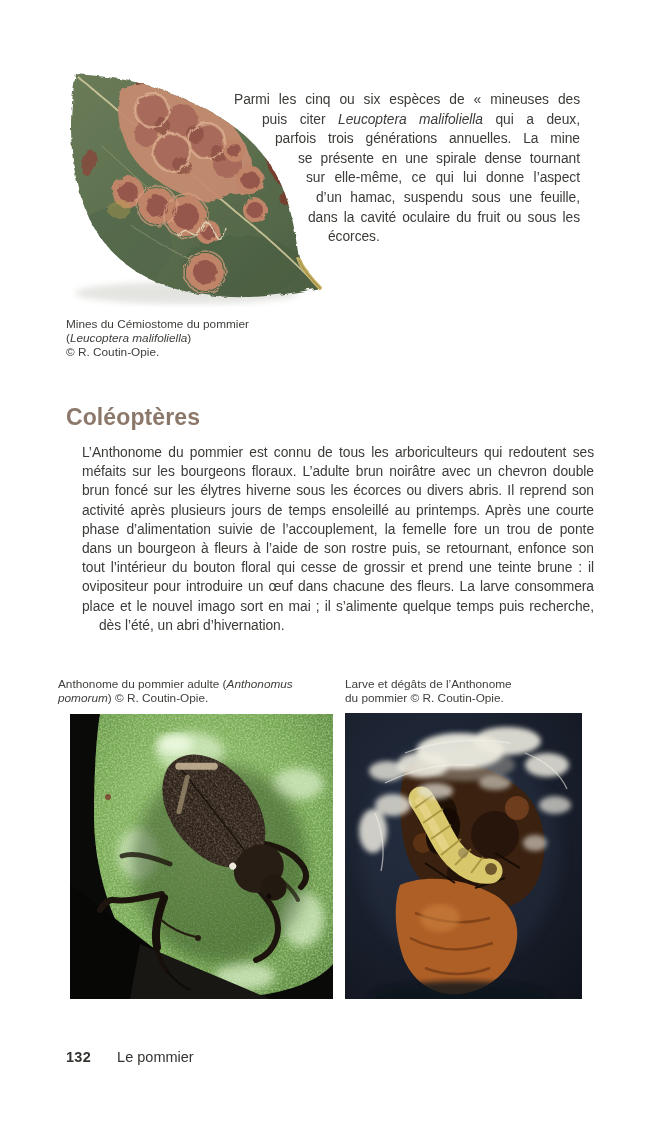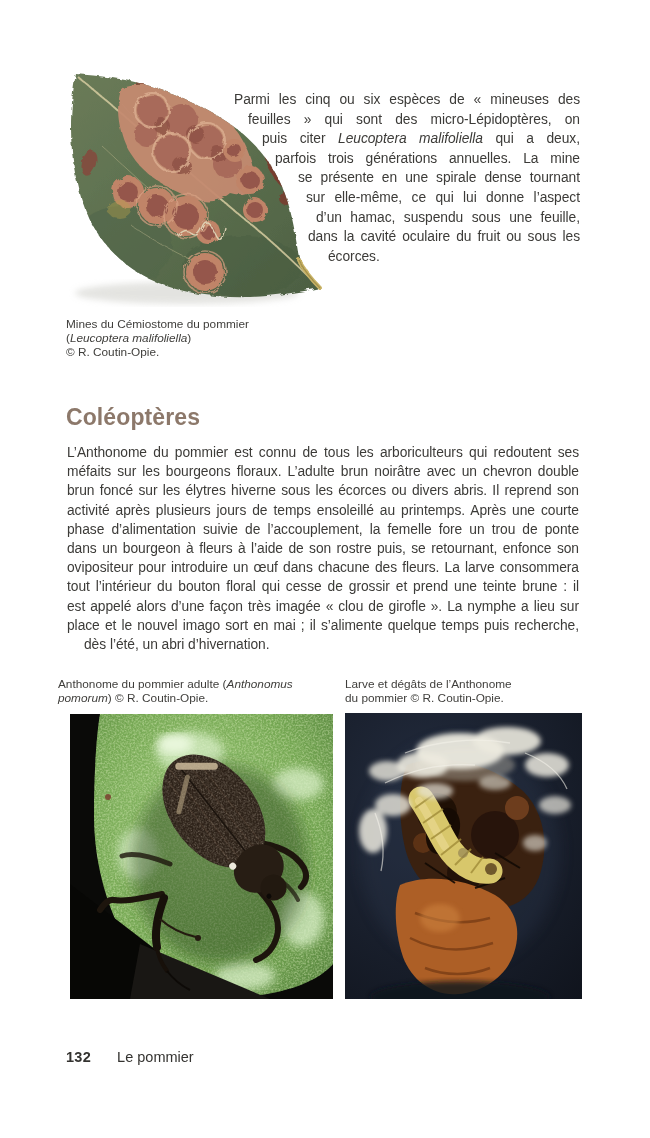--- a/index.html
+++ b/index.html
@@ -9,21 +9,21 @@
   
   .intro{left:68px;top:90px;width:512px;font-size:13.8px;line-height:19.6px;letter-spacing:-0.05px;}
   .tline{text-align:justify;text-align-last:justify;white-space:normal;}
   .tline.noj{text-align-last:left;}
   
   .cap{font-size:11.8px;line-height:14px;color:#3f3e3b;}
   .leaf-cap{left:66px;top:317px;width:260px;}
   
   .heading{left:66px;top:404px;font-size:23px;font-weight:700;letter-spacing:0.1px;}
   
-  .bodytxt{left:67px;top:443px;width:512px;font-size:13.8px;line-height:19.2px;letter-spacing:-0.05px;}
+  .bodytxt{left:82px;top:443px;width:512px;font-size:13.8px;line-height:19.2px;letter-spacing:-0.05px;}
   .bline{text-align:justify;text-align-last:justify;}
   .bline.noj{text-align-last:left;margin-left:17px;}
   
   .cap-left{left:58px;top:677px;width:270px;}
   .cap-right{left:345px;top:677px;width:230px;}
   
   .photo-left{left:70px;top:714px;width:263px;height:285px;}
   .photo-right{left:345px;top:713px;width:237px;height:286px;}
   .leaffig{left:62px;top:66px;width:262px;height:242px;}
   
@@ -121,21 +121,20 @@
         <ellipse cx="57" cy="143" rx="12" ry="9" fill="#b3a14c" opacity="0.4"></ellipse>
         <path d="M116,170 q7,-9 13,-3 t11,-6 t12,5 t11,-5" stroke="#ded3b5" stroke-width="1.4" fill="none" opacity="0.95"></path>
       </g>
       <path d="M236,193 C242,204 250,214 258,222" stroke="#c9b366" stroke-width="4" fill="none" stroke-linecap="round"></path>
       <path d="M236,193 C242,204 250,214 258,222" stroke="#8a7a3a" stroke-width="1.4" fill="none" opacity="0.6"></path>
     </g>
   </svg>
 
   <div class="abs intro">
     <div class="tline" style="padding-left:166px"><span>Parmi les cinq ou six espèces de « mineuses des</span></div>
-    <div class="tline" style="padding-left:180px"><span>feuilles » qui sont des micro-Lépidoptères, on</span></div>
     <div class="tline" style="padding-left:194px"><span>puis citer </span><i>Leucoptera malifoliella</i><span> qui a deux,</span></div>
     <div class="tline" style="padding-left:207px"><span>parfois trois générations annuelles. La mine</span></div>
     <div class="tline" style="padding-left:230px"><span>se présente en une spirale dense tournant</span></div>
     <div class="tline" style="padding-left:238px"><span>sur elle-même, ce qui lui donne l’aspect</span></div>
     <div class="tline" style="padding-left:248px"><span>d’un hamac, suspendu sous une feuille,</span></div>
     <div class="tline" style="padding-left:240px"><span>dans la cavité oculaire du fruit ou sous les</span></div>
     <div class="tline noj" style="padding-left:260px"><span>écorces.</span></div>
   </div>
 
   <div class="abs cap leaf-cap">
@@ -146,23 +145,22 @@
 
   <div class="abs heading" style="color: rgb(140, 120, 106);">Coléoptères</div>
 
   <div class="abs bodytxt">
     <div class="bline">L’Anthonome du pommier est connu de tous les arboriculteurs qui redoutent ses</div>
     <div class="bline">méfaits sur les bourgeons floraux. L’adulte brun noirâtre avec un chevron double</div>
     <div class="bline">brun foncé sur les élytres hiverne sous les écorces ou divers abris. Il reprend son</div>
     <div class="bline">activité après plusieurs jours de temps ensoleillé au printemps. Après une courte</div>
     <div class="bline">phase d’alimentation suivie de l’accouplement, la femelle fore un trou de ponte</div>
     <div class="bline">dans un bourgeon à fleurs à l’aide de son rostre puis, se retournant, enfonce son</div>
+    <div class="bline">tout l’intérieur du bouton floral qui cesse de grossir et prend une teinte brune : il</div>
     <div class="bline">ovipositeur pour introduire un œuf dans chacune des fleurs. La larve consommera</div>
-    <div class="bline">tout l’intérieur du bouton floral qui cesse de grossir et prend une teinte brune : il</div>
-    <div class="bline">est appelé alors d’une façon très imagée « clou de girofle ». La nymphe a lieu sur</div>
     <div class="bline">place et le nouvel imago sort en mai ; il s’alimente quelque temps puis recherche,</div>
     <div class="bline noj">dès l’été, un abri d’hivernation.</div>
   </div>
 
   <div class="abs cap cap-left">
     <div><span>Anthonome du pommier adulte (</span><i>Anthonomus</i></div>
     <div><i>pomorum</i><span>) © R. Coutin-Opie.</span></div>
   </div>
   <div class="abs cap cap-right">
     <div><span>Larve et dégâts de l’Anthonome</span></div>

